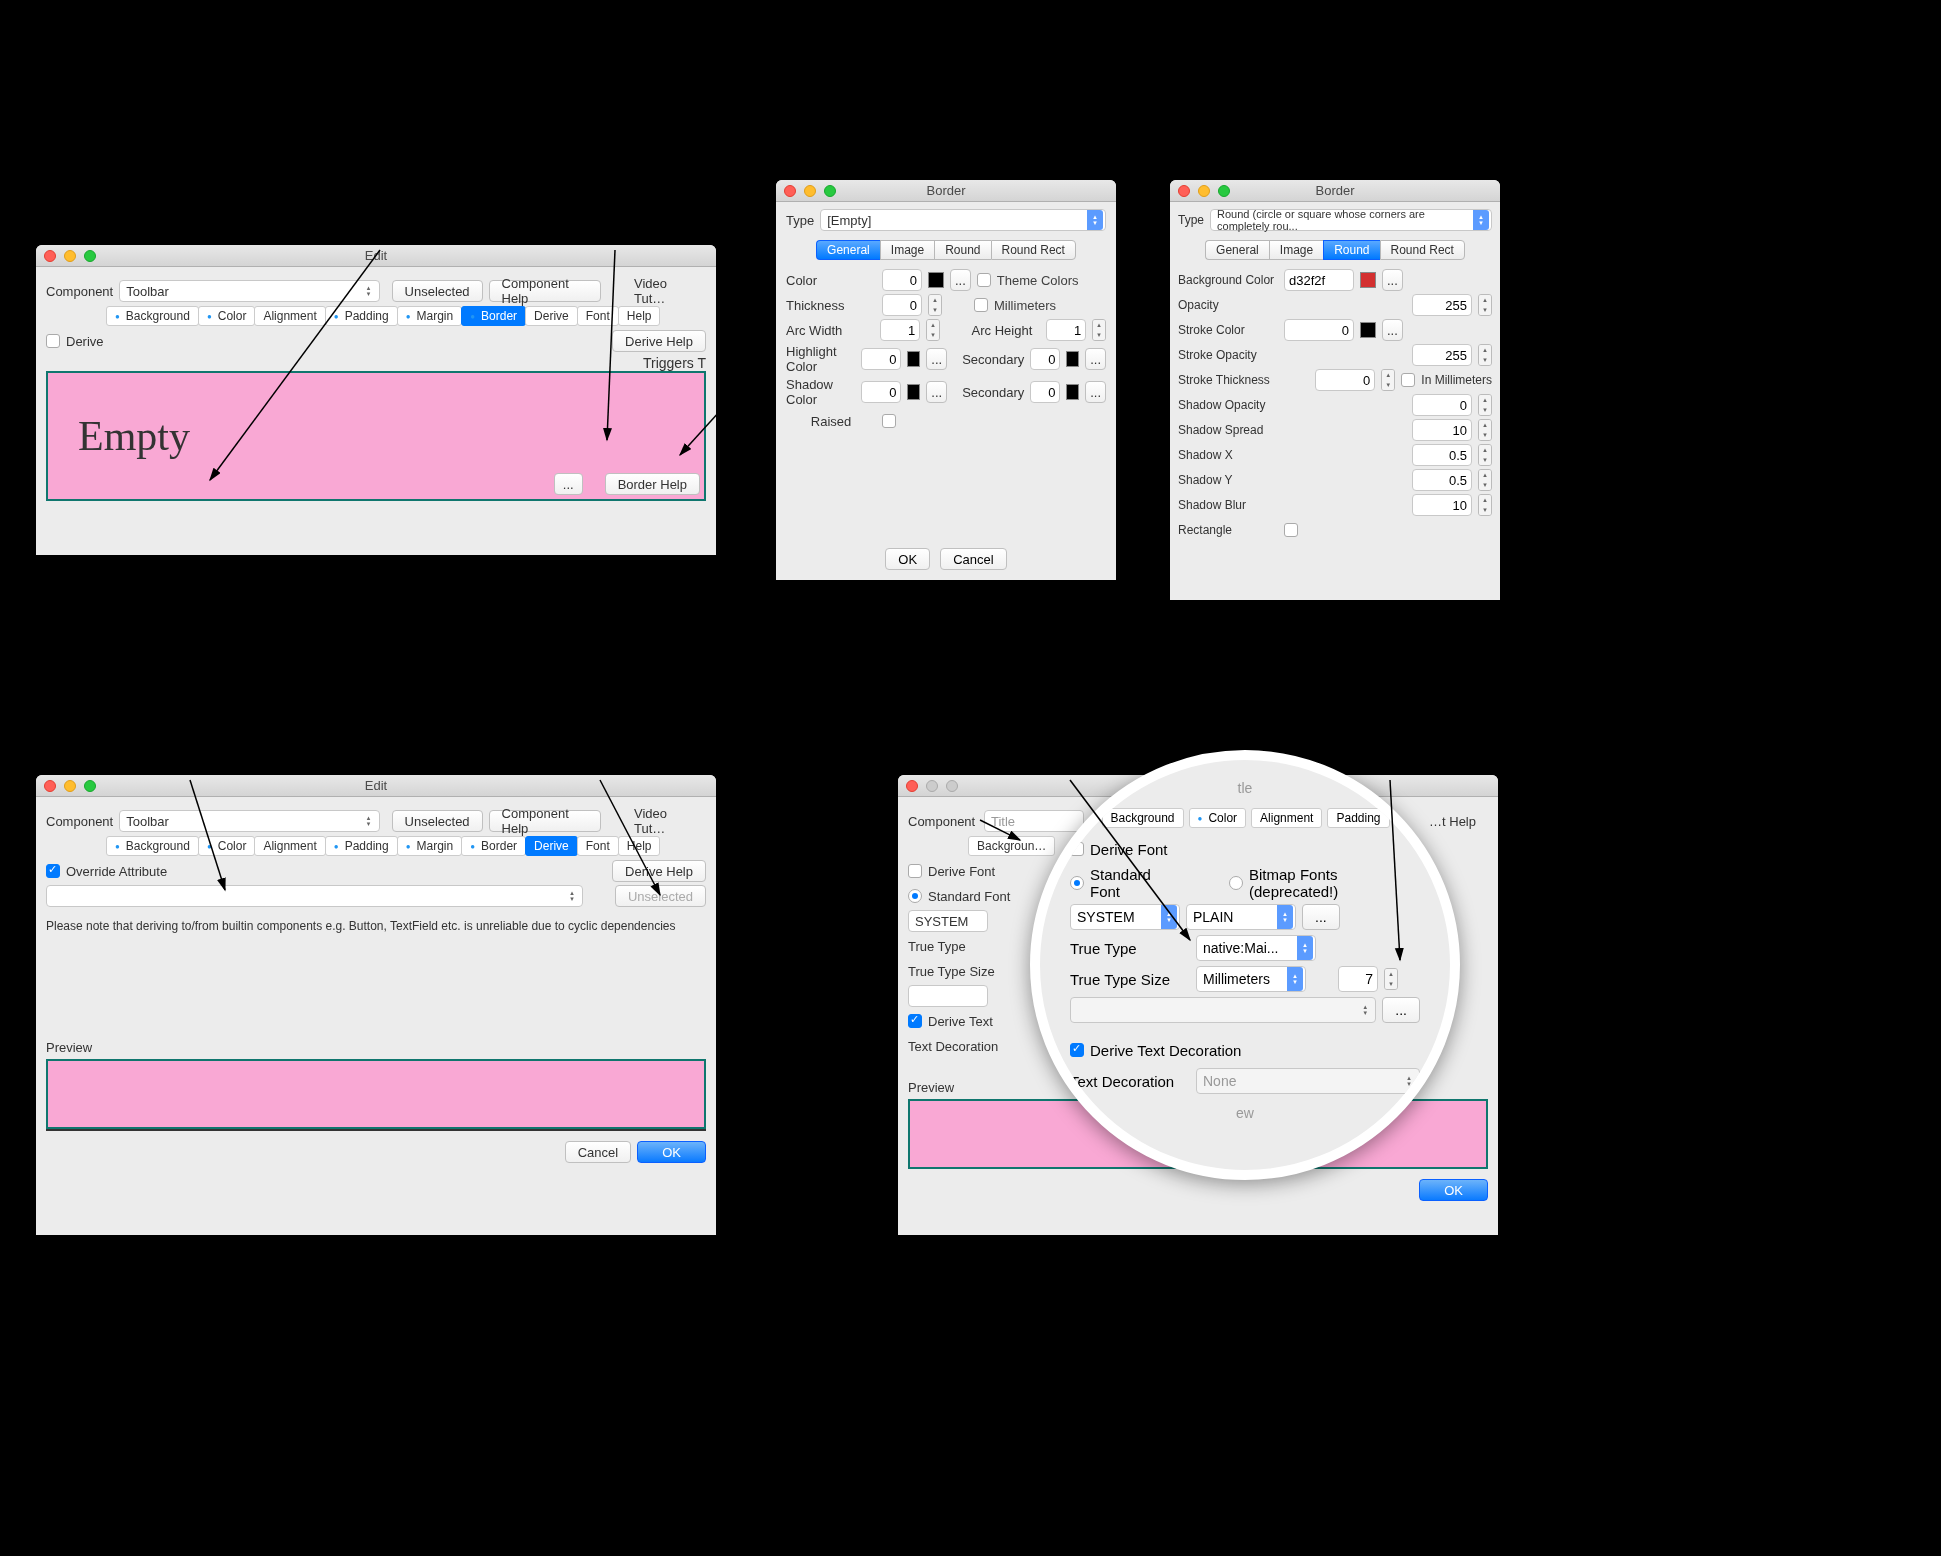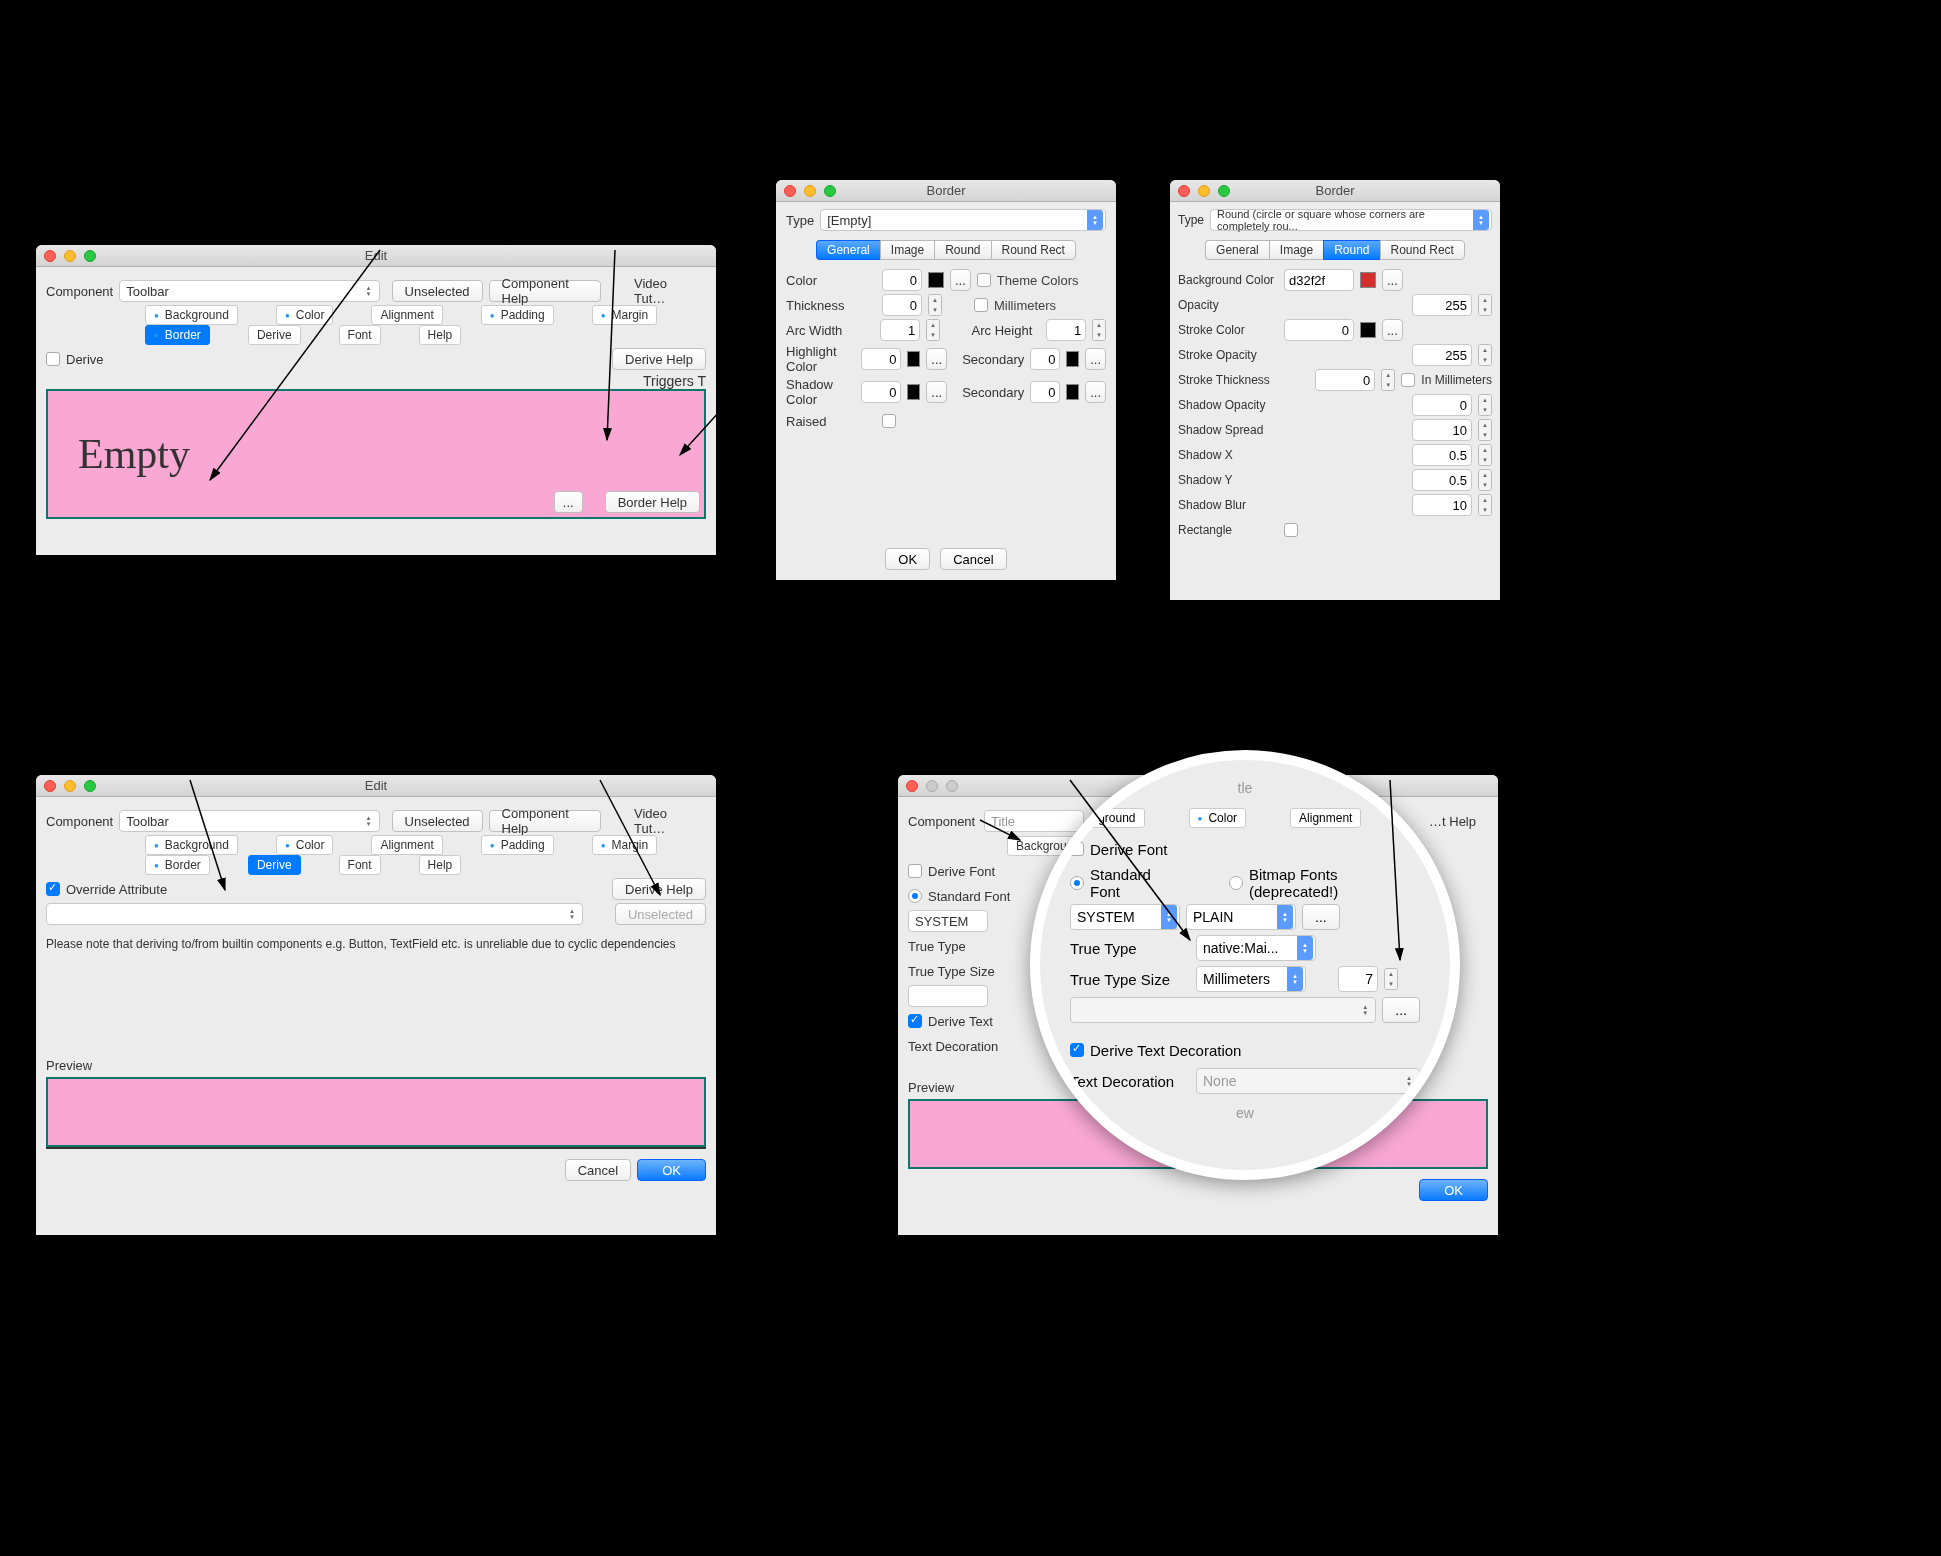--- a/index.html
+++ b/index.html
@@ -26,21 +26,21 @@
 .plain-arrows::after { content: "▾"; font-size:7px; line-height:6px;}
 input[type=text], .textfield { background:#fff; border:1px solid #c8c8c8; border-radius:4px; height:22px; padding:0 4px; font-size:13px; }
 .btn { background: linear-gradient(#fff,#f0f0f0); border: 1px solid #c0c0c0; border-radius: 4px; height: 22px; padding: 0 12px; font-size: 13px; display: inline-flex; align-items: center; cursor: pointer; }
 .btn.primary { background: linear-gradient(#6cb3fa,#0a7aff); color:#fff; border-color:#0a60ff; }
 .segmented { display: flex; margin: 6px 12px; }
 .segmented .seg { height: 20px; padding: 0 10px; font-size: 12px; display: inline-flex; align-items: center; background: linear-gradient(#fff,#ececec); border: 1px solid #b8b8b8; border-right: none; cursor: pointer; }
 .segmented .seg:last-child { border-right: 1px solid #b8b8b8; border-radius: 0 4px 4px 0; }
 .segmented .seg:first-child { border-radius: 4px 0 0 4px; }
 .segmented .seg.active { background: linear-gradient(#5aa9ff,#007aff); color:#fff; border-color:#0a60ff; }
 .tabbar { display: flex; gap: 0; flex-wrap: wrap; }
-.tab { height: 20px; padding: 0 8px; font-size: 12px; display: inline-flex; align-items: center; background:#fff; border:1px solid #ccc; border-radius:3px; margin-right:-1px; cursor:pointer; gap:4px;margin-left:39px; }
+.tab { height: 20px; padding: 0 8px; font-size: 12px; display: inline-flex; align-items: center; background:#fff; border:1px solid #ccc; border-radius:3px; margin-right:-1px; cursor:pointer; gap:4px; }
 .tab.active { background:#007aff; color:#fff; border-color:#007aff; }
 .bluedot::before { content:"●"; color:#2196f3; font-size:8px; margin-right:2px;}
 .chk { width:14px; height:14px; border:1px solid #aaa; border-radius:3px; background:#fff; display:inline-block; flex-shrink:0; }
 .chk.checked { background:#007aff; border-color:#007aff; position:relative; }
 .chk.checked::after { content:"✓"; color:#fff; font-size:11px; position:absolute; top:-2px; left:1px; }
 .radio { width:14px; height:14px; border:1px solid #aaa; border-radius:50%; background:#fff; display:inline-block; flex-shrink:0; position:relative;}
 .radio.checked::after { content:""; width:6px; height:6px; background:#007aff; border-radius:50%; position:absolute; top:3px; left:3px; }
 .swatch { width:16px; height:16px; border:1px solid #888; display:inline-block; }
 .stepper { display:inline-flex; flex-direction:column; width:14px; height:22px; border:1px solid #bbb; border-radius:3px; overflow:hidden; }
 .stepper span { flex:1; font-size:7px; text-align:center; line-height:10px; background:#f4f4f4; cursor:pointer; color:#666;}
@@ -185,21 +185,21 @@
       <input class="textfield" style="width: 40px; text-align: right;" value="0">
       <span class="swatch" style="background:#000;"></span>
       <span class="btn" style="padding:0 4px;">...</span>
       <span style="width:4px;"></span>
       <span>Secondary</span>
       <input class="textfield" style="width: 30px; text-align: right;" value="0">
       <span class="swatch" style="background:#000;"></span>
       <span class="btn" style="padding:0 4px;">...</span>
     </div>
     <div class="row">
-      <span style="width:90px;">Raised</span>
+      <span style="width:90px;text-align:center;">Raised</span>
       <span class="chk"></span>
     </div>
   </div>
   <div style="position:absolute; bottom:10px; left:0; right:0; display:flex; justify-content:center; gap:10px;">
     <span class="btn">OK</span>
     <span class="btn">Cancel</span>
   </div>
 </div>
 
 <div class="window" style="left:1170px; top:180px; width:330px; height:420px;">

